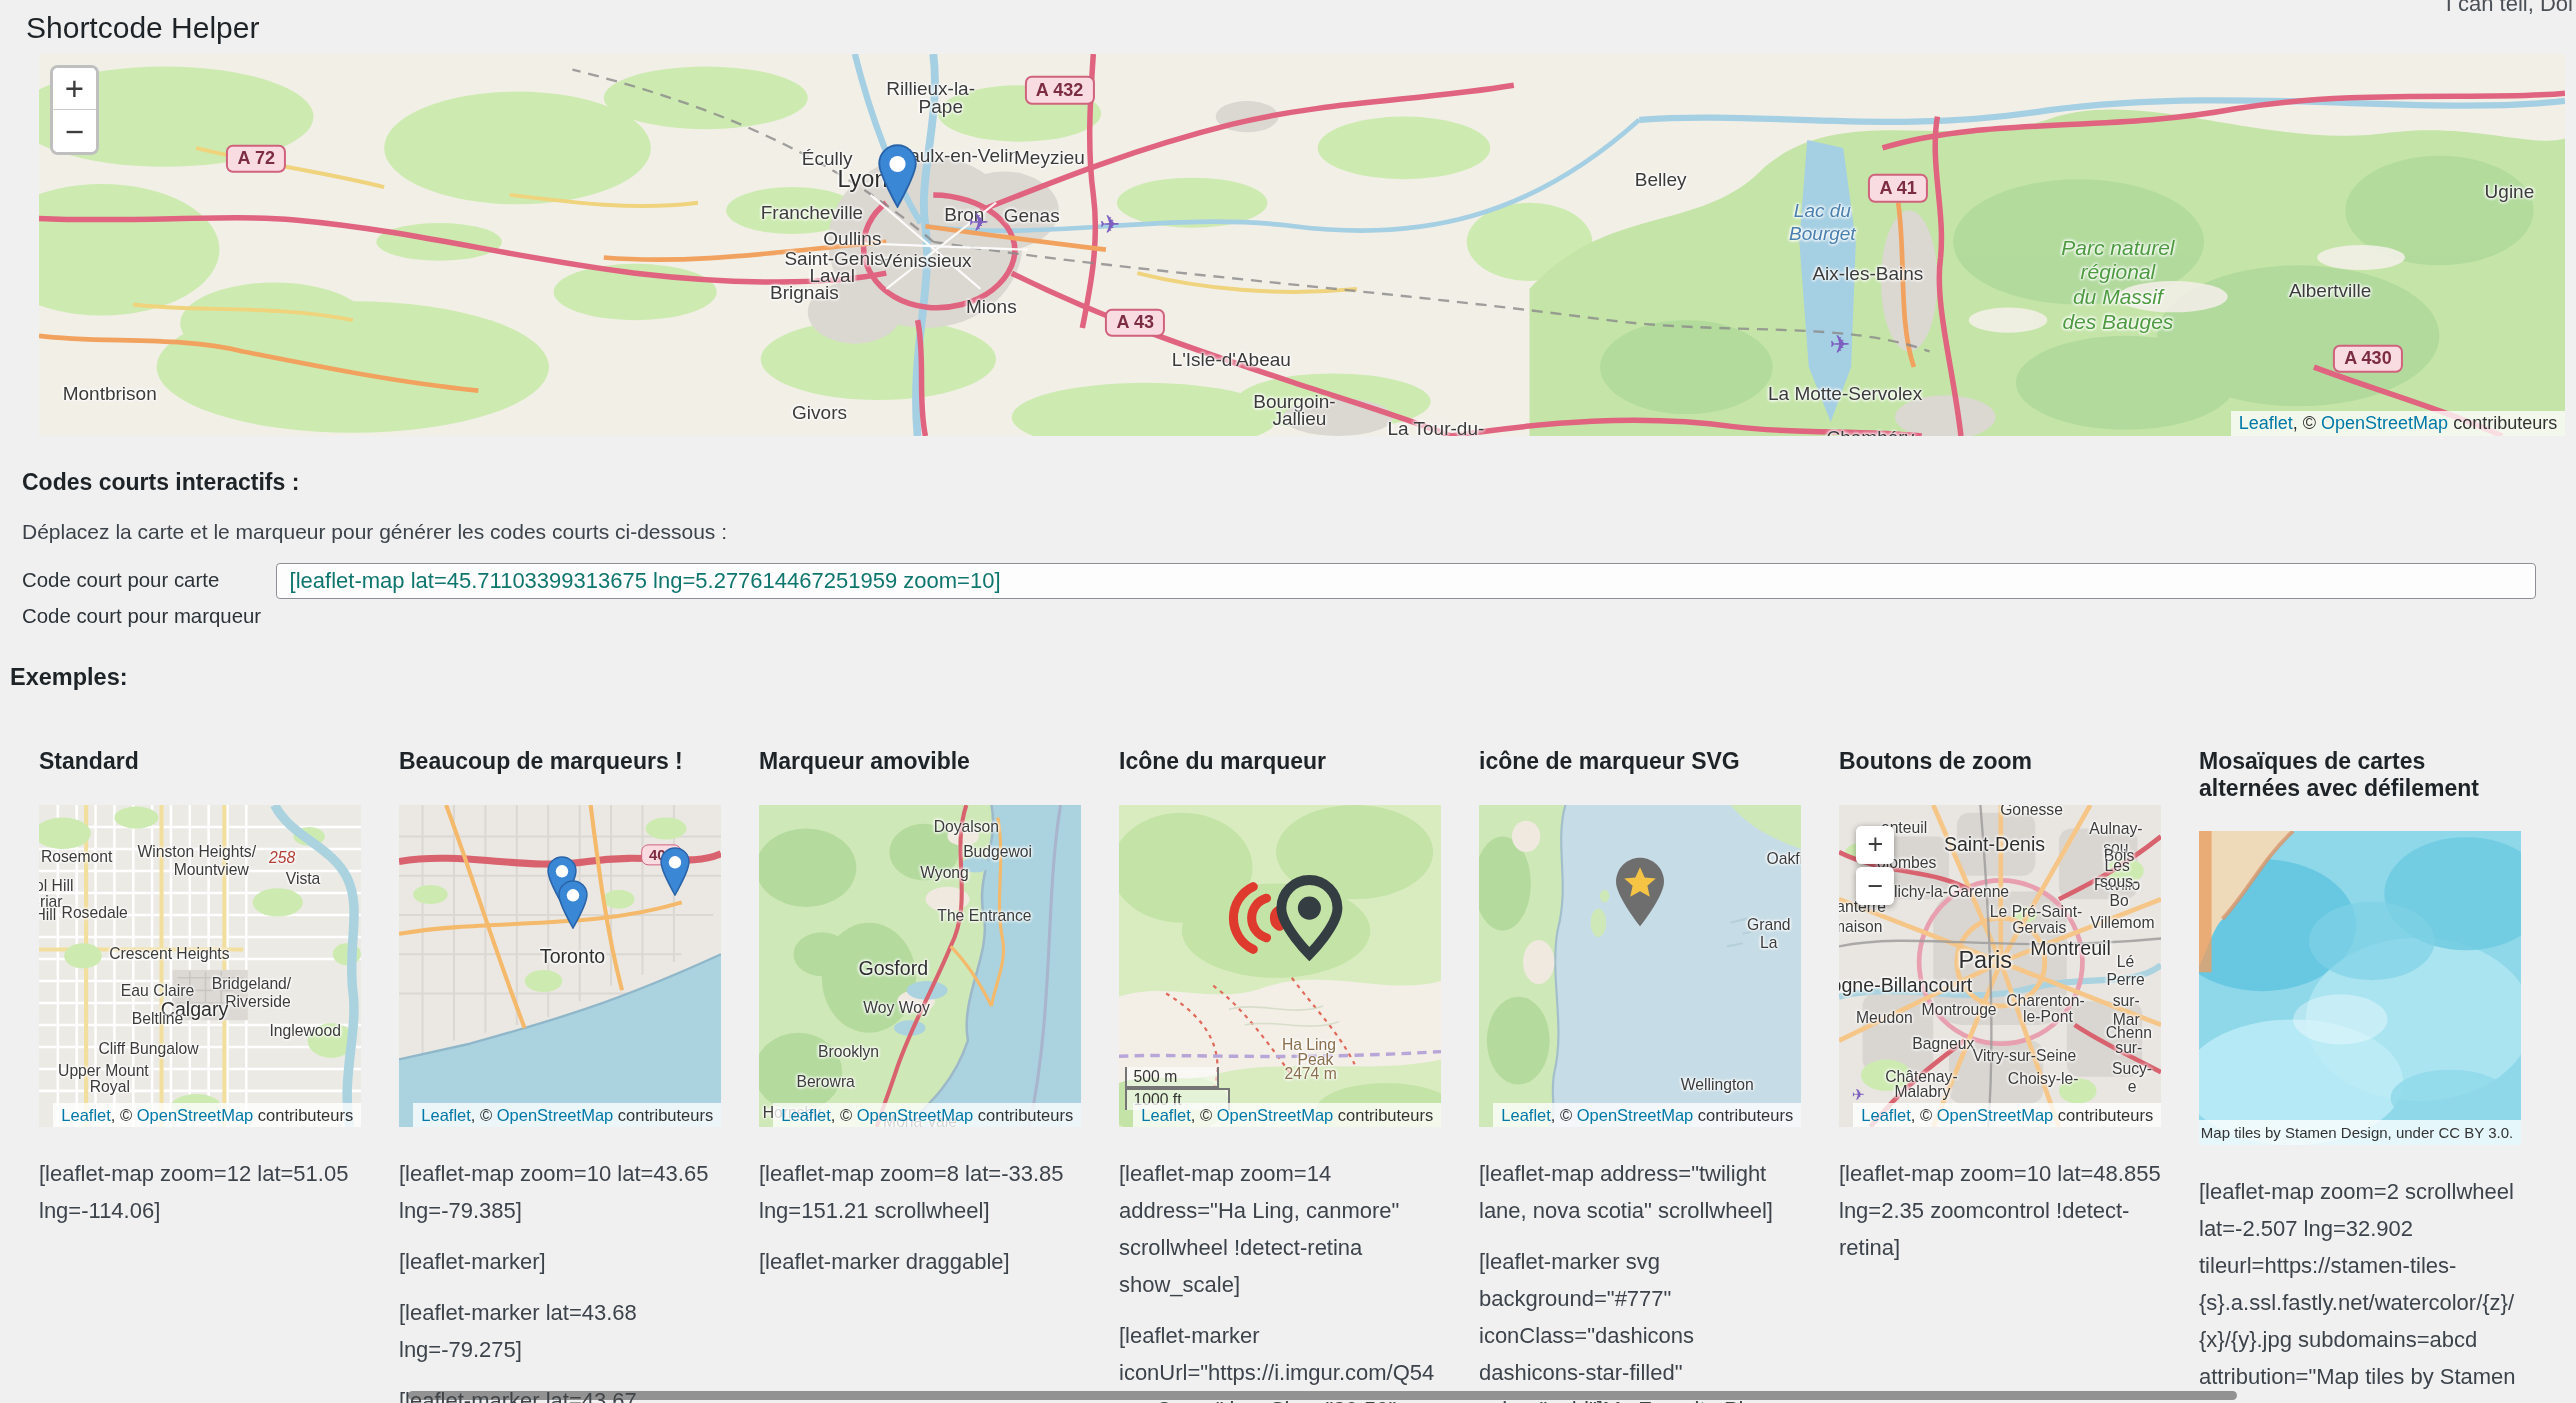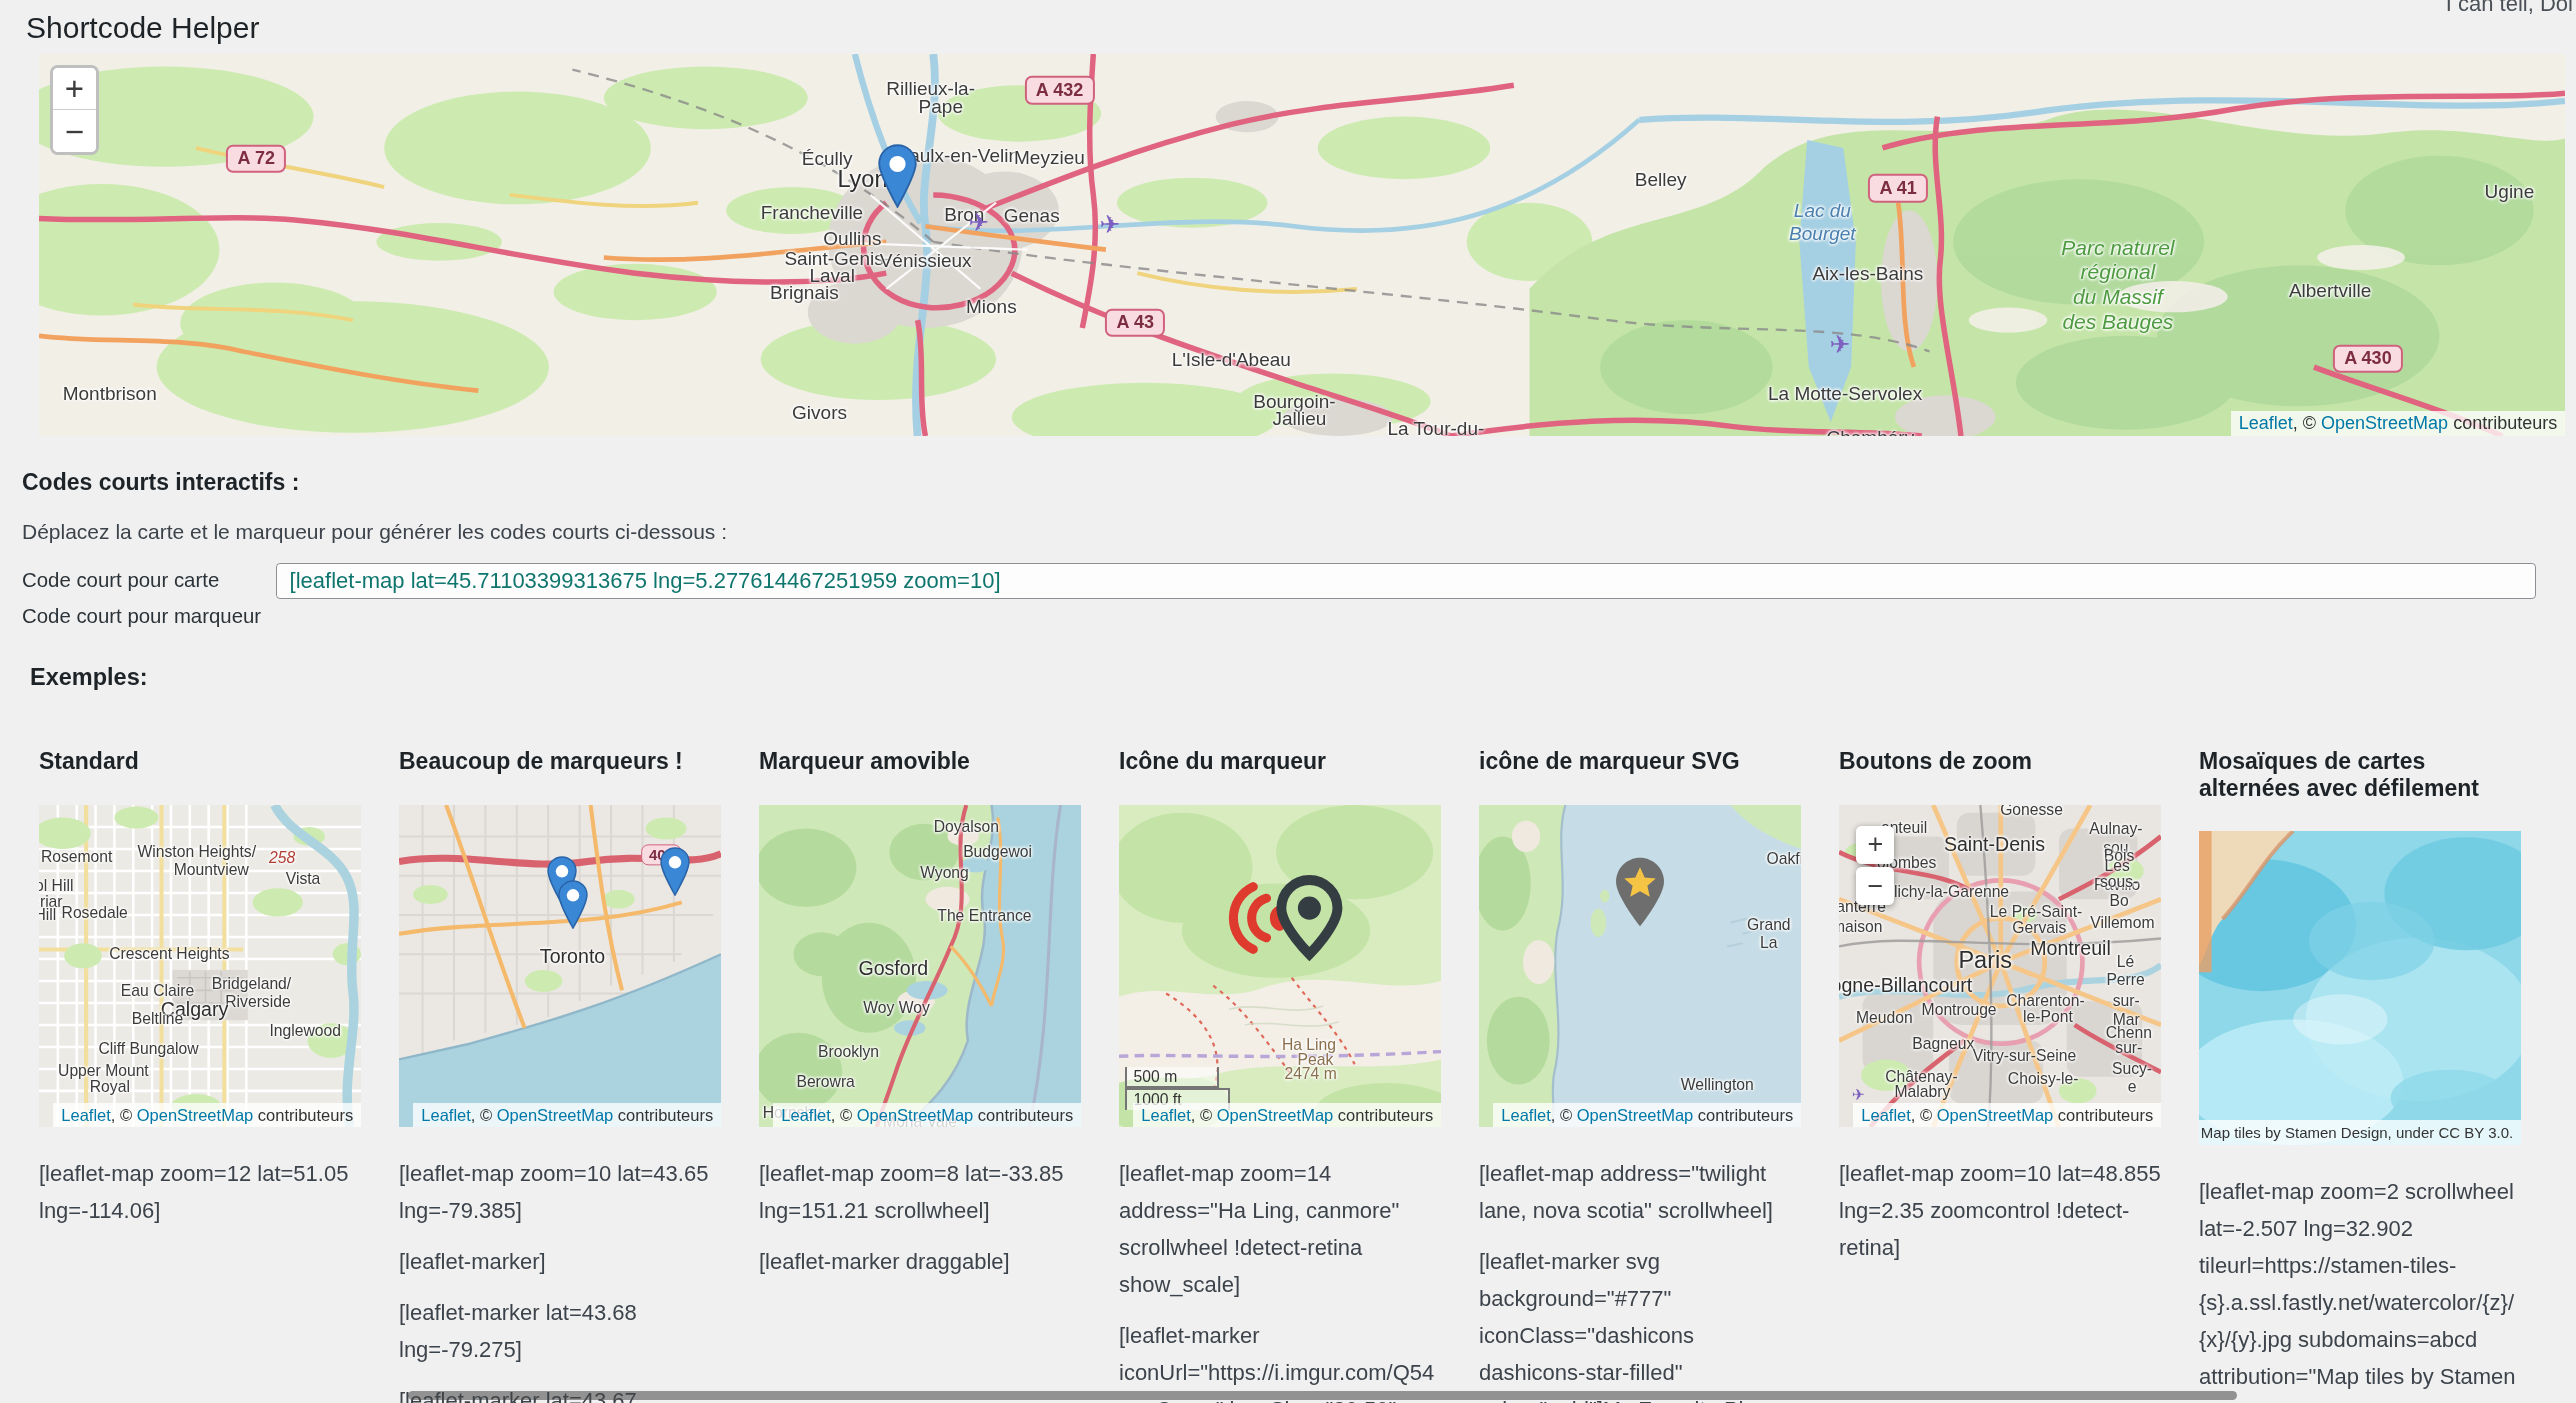--- a/index.html
+++ b/index.html
@@ -63,21 +63,21 @@
   
   .codes { margin:33px 0 0 22px; }
   .codes h3 { margin:0 0 23.5px 0; font-size:23px; color:#1d2327; }
   .codes p.instruction { margin:0 0 19px 0; font-size:21px; color:#3c434a; }
   .form-row { display:flex; align-items:center; margin-bottom:6.3px; }
   .form-row label { width:254px; font-size:20.4px; color:#2c3338; }
   .form-row input { width:2260px; height:36px; font-size:22px; padding:0 12.6px;
     border:1.6px solid #8c8f94; border-radius:3.9px; background:#fdfdfe; color:#0f766e;
     font-family:"Liberation Sans", sans-serif; }
 
-  h3.examples-heading { margin:36px 0 0 30px; font-size:23.5px; color:#1d2327; }
+  h3.examples-heading { margin:36px 0 0 10px; font-size:23.5px; color:#1d2327; }
 
   .cards { display:flex; gap:38px; margin:57px 0 0 39px; align-items:flex-start; }
   .card { width:322px; flex:0 0 322px; }
   .card h4 { margin:0 0 30px 0; font-size:23px; color:#1d2327; line-height:1.15; min-height:27px; }
   .card .lmap { width:322px; height:322px; }
   .card.card7 .lmap { height:314px; }
   .card .codeblock { margin-top:28px; }
   .card .codeblock p { margin:0 0 14px 0; font-size:22px; line-height:37px; color:#3c434a;
     overflow-wrap:anywhere; }
 

